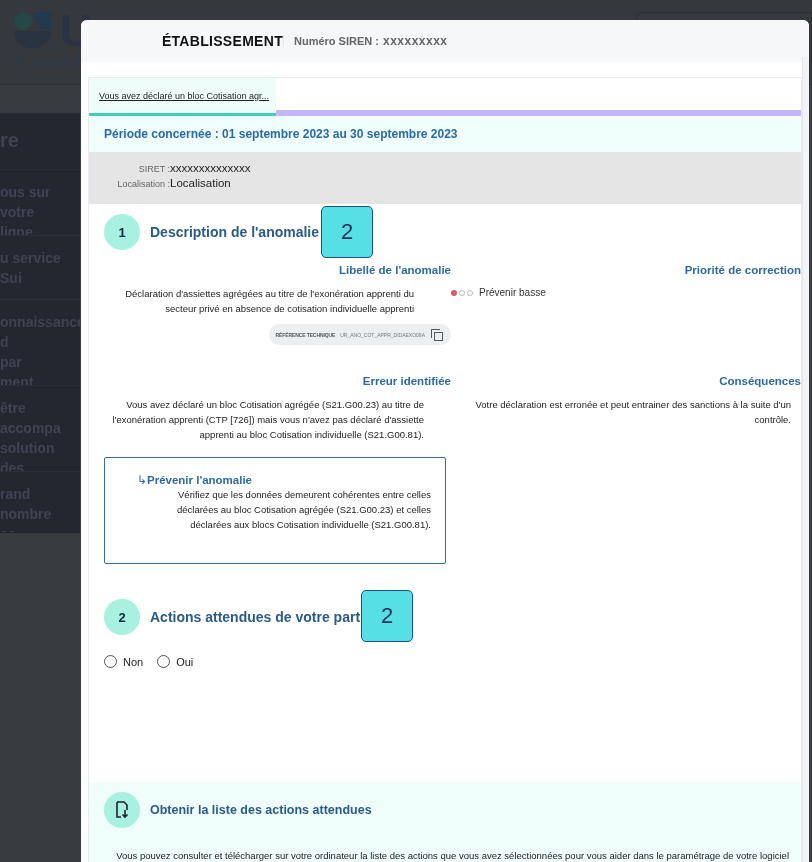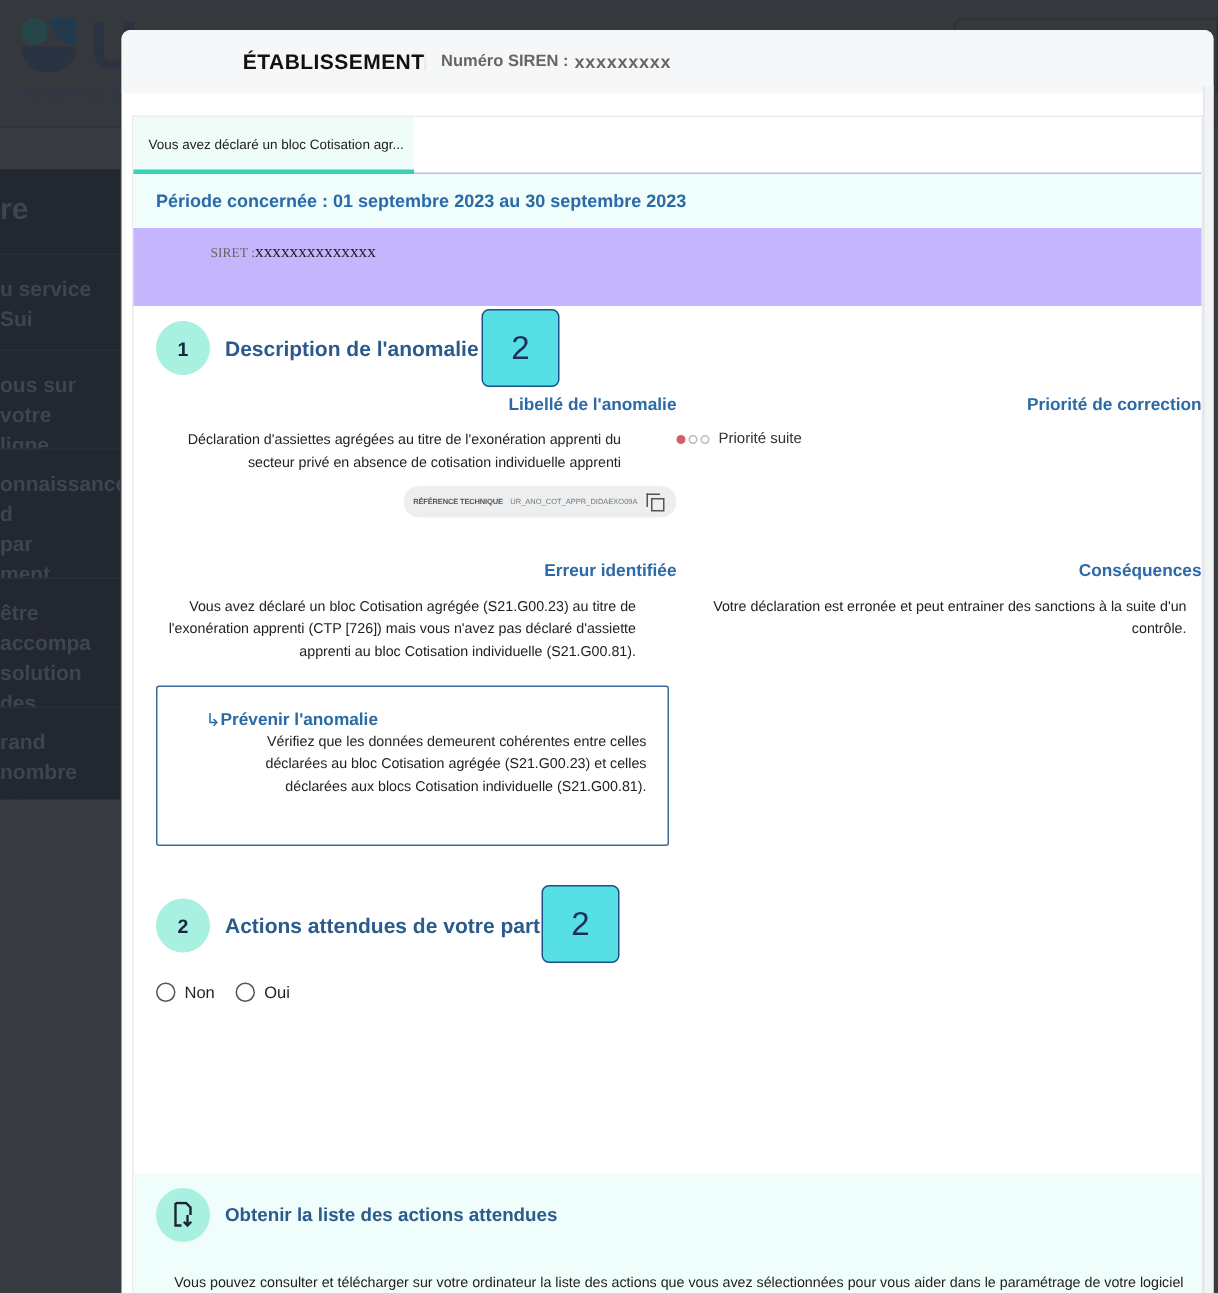--- a/index.html
+++ b/index.html
@@ -25,25 +25,25 @@
     .bg-sidebar .item.i5 { height: 60px; padding-top: 12px; border-bottom: none; }
 
     
     .modal { position: absolute; left: 81px; top: 20px; width: 728px; height: 846px; background: #ffffff; border-radius: 6px 6px 0 0; overflow: hidden; text-align: right; }
     .modal-header { height: 42px; background: #f6f7f9; display: flex; align-items: center; padding-left: 10px; }
     .modal-title { font-weight: 700; font-size: 14px; letter-spacing: 0.3px; color: #111; width: 192px; }
     .siren-label { font-size: 11px; font-weight: 700; color: #666; border-left: 1px solid #e3e5e8; padding-left: 10px; }
     .siren-value { font-size: 12px; font-weight: 700; color: #666; margin-left: 4px; letter-spacing: 0.5px; }
 
     .content { position: absolute; left: 7px; top: 57px; width: 714px; height: 800px; border: 1px solid #e9ebee; border-bottom: none; }
-    .tabs { height: 38px; display: flex; border-bottom: 1px solid #c4b5fd; }
+    .tabs { height: 38px; display: flex; border-bottom: 6px solid #c4b5fd; text-decoration: underline; }
     .tab { width: 187px; height: 38px; font-size: 9px; color: #222; background: #eefcfa; display: flex; align-items: center; padding-left: 10px; border-bottom: 3px solid #3ccfb7; }
 
     .period { height: 36px; background: #effdfb; padding-left: 15px; display: flex; align-items: center; font-size: 12px; font-weight: 700; color: #2a6aa8; }
-    .siret-box { height: 52px; background: #c4b5fd; padding: 10px 0 0 15px; font-size: 9px; color: #666; font-family: Liberation Serif, serif; }
+    .siret-box { height: 52px; background: #e5e5e5; padding: 10px 0 0 15px; font-size: 9px; color: #666; }
     .siret-row { display: flex; align-items: baseline; height: 15px; }
     .siret-row .lbl { width: 66px; }
     .siret-row .val { font-size: 11.5px; color: #1f1f1f; }
 
     .section-head { position: relative; display: flex; align-items: center; padding-left: 15px; }
     .step-circle { width: 36px; height: 36px; border-radius: 50%; background: #a8f0e0; display: flex; align-items: center; justify-content: center; font-size: 13px; font-weight: 700; color: #16283d; }
     .section-title { margin-left: 10px; font-size: 14px; font-weight: 700; color: #2b5a8c; }
     .annot-badge { position: absolute; width: 52px; height: 52px; border-radius: 5px; background: #56dfe5; border: 1.5px solid #1d4f8a; display: flex; align-items: center; justify-content: center; font-size: 22px; color: #1d2f5a; }
 
     .cols { display: flex; padding-left: 15px; }
@@ -91,23 +91,23 @@
     <div class="a"></div>
       <div class="b"></div>
       <div class="c"></div>
   </div>
   <div class="bg-logo-letter">U</div>
   <div class="bg-tagline">Au service d</div>
   <div class="bg-search"></div>
 </div>
 <div class="bg-sidebar">
   <div class="item title">re</div>
-  <div class="item i2" style="white-space:pre-line;">u service Sui</div>
   <div class="item i1" style="white-space:pre-line;">ous sur votre
  ligne</div>
+  <div class="item i2" style="white-space:pre-line;">u service Sui</div>
   <div class="item i3" style="white-space:pre-line;">onnaissance d
  par
 ment</div>
   <div class="item i4" style="white-space:pre-line;">être accompa
 solution des
  détectées ?</div>
   <div class="item i5" style="white-space:pre-line;">rand nombre
 es</div>
 </div>
 
@@ -122,20 +122,24 @@
     <div class="tabs">
       <div class="tab">Vous avez déclaré un bloc Cotisation agr...</div>
     </div>
 
     <div class="period">Période concernée : 01 septembre 2023 au 30 septembre 2023</div>
 
     <div class="siret-box">
       <div class="siret-row">
         <span class="lbl">SIRET :</span>
         <span class="val">xxxxxxxxxxxxxx</span>
+      </div>
+      <div class="siret-row">
+        <span class="lbl">Localisation :</span>
+        <span class="val">Localisation</span>
       </div>
     </div>
 
     <div class="section-head" style="margin-top:10px;height:36px;">
       <div class="step-circle">1</div>
       <div class="section-title">Description de l'anomalie</div>
       <div class="annot-badge" style="left:232px;top:-8px;">2</div>
     </div>
 
     <div class="cols" style="margin-top:14px;">
@@ -150,21 +154,21 @@
               <span class="b2"></span>
             </span>
         </div>
       </div>
       <div class="col-right">
         <div class="sub-title">Priorité de correction</div>
         <div class="prio" style="margin-top:11px;">
           <span class="dot on"></span>
           <span class="dot off"></span>
           <span class="dot off"></span>
-          <span style="margin-left:4px;">Priorité suite</span>
+          <span style="margin-left:4px;">Prévenir basse</span>
         </div>
       </div>
     </div>
 
     <div class="cols" style="margin-top:30px;">
       <div class="col-left">
         <div class="sub-title">Erreur identifiée</div>
         <div class="para" style="margin-top:10px;width:320px;">Vous avez déclaré un bloc Cotisation agrégée (S21.G00.23) au titre de l'exonération apprenti (CTP [726]) mais vous n'avez pas déclaré d'assiette apprenti au bloc Cotisation individuelle (S21.G00.81).</div>
       </div>
       <div class="col-right">

